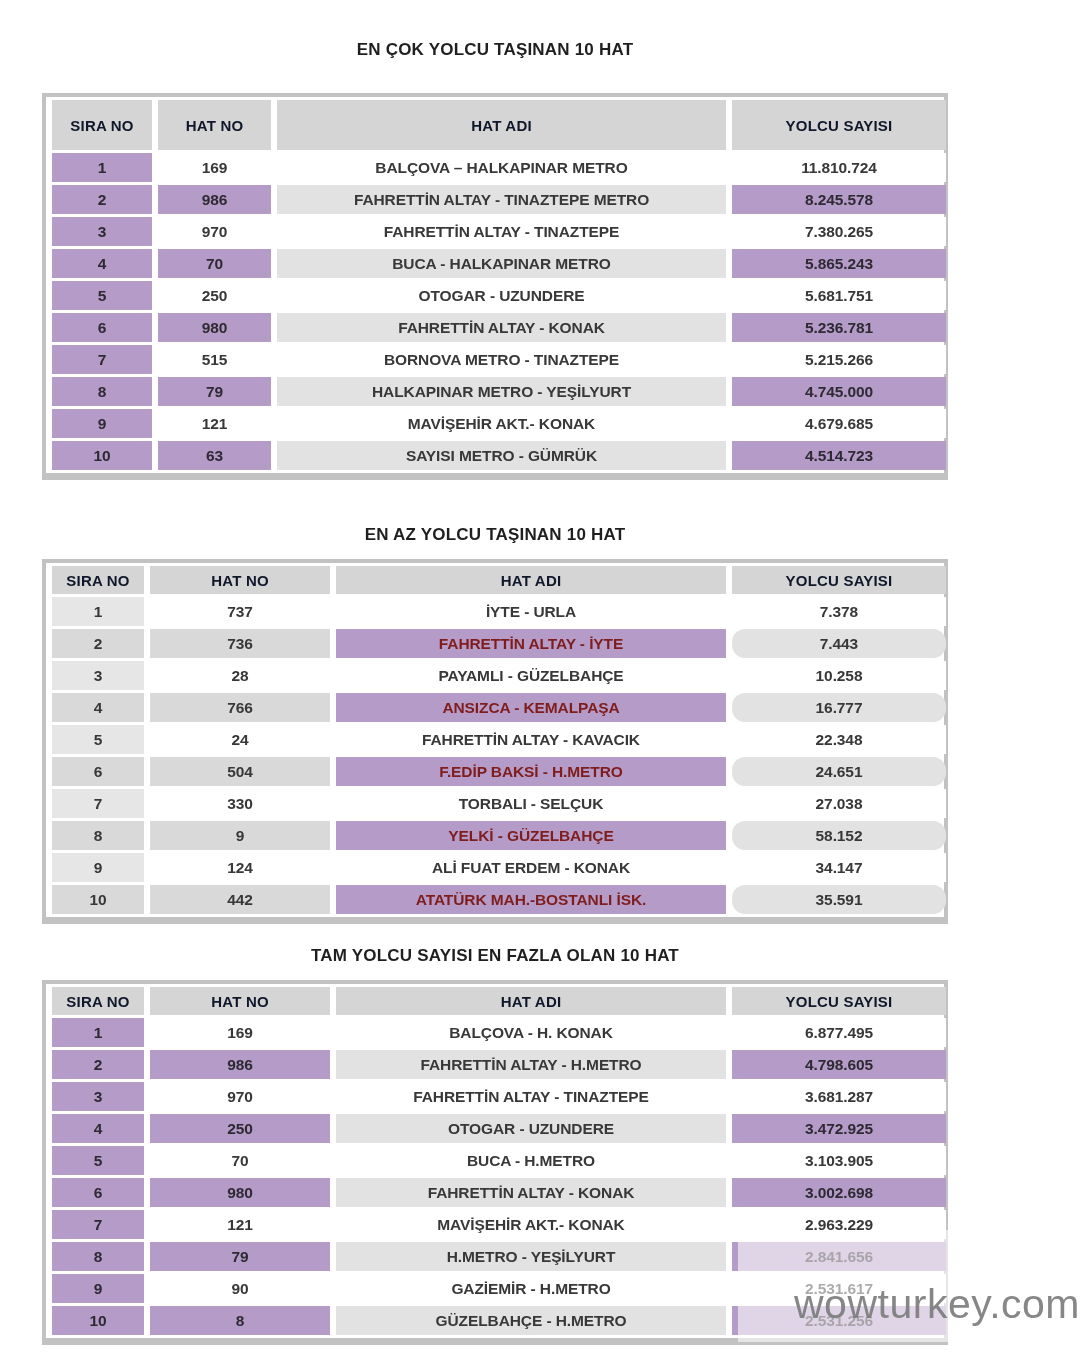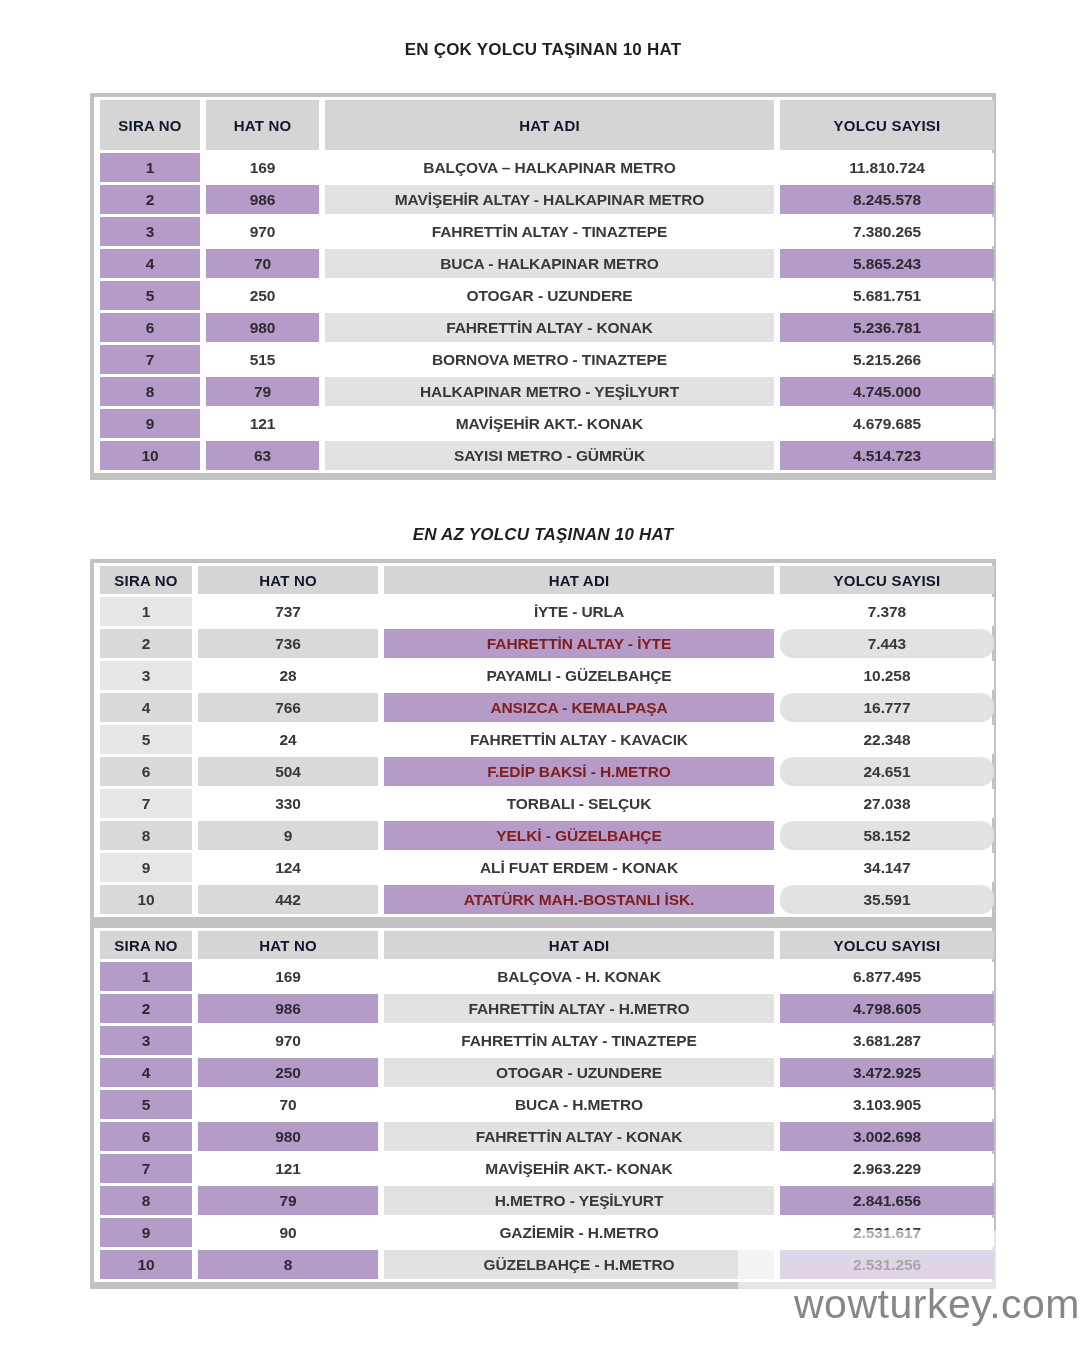--- a/index.html
+++ b/index.html
@@ -11,31 +11,31 @@
     position: relative;
     overflow: hidden;
   }
   .page {
     position: relative;
     width: 1080px;
     min-height: 1366px;
     padding-top: 40px;
     background: #fff;
   }
-  .tbl-block { width: 906px; margin-left: 90px; }
+  .tbl-block { width: 906px; margin-left: 42px; }
   .tbl-title {
     text-align: center;
     font-size: 17px;
     font-weight: 700;
     color: #1f1f1f;
     letter-spacing: 0.2px;
     line-height: 20px;
   }
   .mt1 { margin-bottom: 33px; }
-  .mt2 { margin-top: 45px; margin-bottom: 14px; font-style: italic; }
+  .mt2 { margin-top: 45px; margin-bottom: 14px; }
   .mt3 { margin-top: 22px; margin-bottom: 14px; }
   .tbl-frame {
     border: 4px solid var(--frame-gray, #c2c2c2);
     border-bottom-width: 7px;
     background: #ffffff;
   }
   table.data-table {
     width: 100%;
     table-layout: fixed;
     border-collapse: separate;
@@ -131,21 +131,21 @@
         <tbody>
             <tr>
               <td class="c-sira">1</td>
               <td class="c-hatno">169</td>
               <td class="c-hatadi">BALÇOVA – HALKAPINAR METRO</td>
               <td class="c-yolcu">11.810.724</td>
             </tr>
             <tr class="alt">
               <td class="c-sira">2</td>
               <td class="c-hatno">986</td>
-              <td class="c-hatadi">MAVİŞEHİR ALTAY - HALKAPINAR METRO</td>
+              <td class="c-hatadi">FAHRETTİN ALTAY - TINAZTEPE METRO</td>
               <td class="c-yolcu">8.245.578</td>
             </tr>
             <tr>
               <td class="c-sira">3</td>
               <td class="c-hatno">970</td>
               <td class="c-hatadi">FAHRETTİN ALTAY - TINAZTEPE</td>
               <td class="c-yolcu">7.380.265</td>
             </tr>
             <tr class="alt">
               <td class="c-sira">4</td>
@@ -272,20 +272,21 @@
               <td class="c-hatno">442</td>
               <td class="c-hatadi">ATATÜRK MAH.-BOSTANLI İSK.</td>
               <td class="c-yolcu">35.591</td>
             </tr>
           </tbody>
       </table>
     </div>
   </section>
 
   <section class="tbl-block">
+    <h2 class="tbl-title mt3">TAM YOLCU SAYISI EN FAZLA OLAN 10 HAT</h2>
     <div class="tbl-frame">
       <table class="data-table scheme-purple tn">
         <colgroup>
           <col class="w-sira">
             <col class="w-hatno">
             <col class="w-hatadi">
             <col class="w-yolcu">
         </colgroup>
         <thead>
           <tr>

